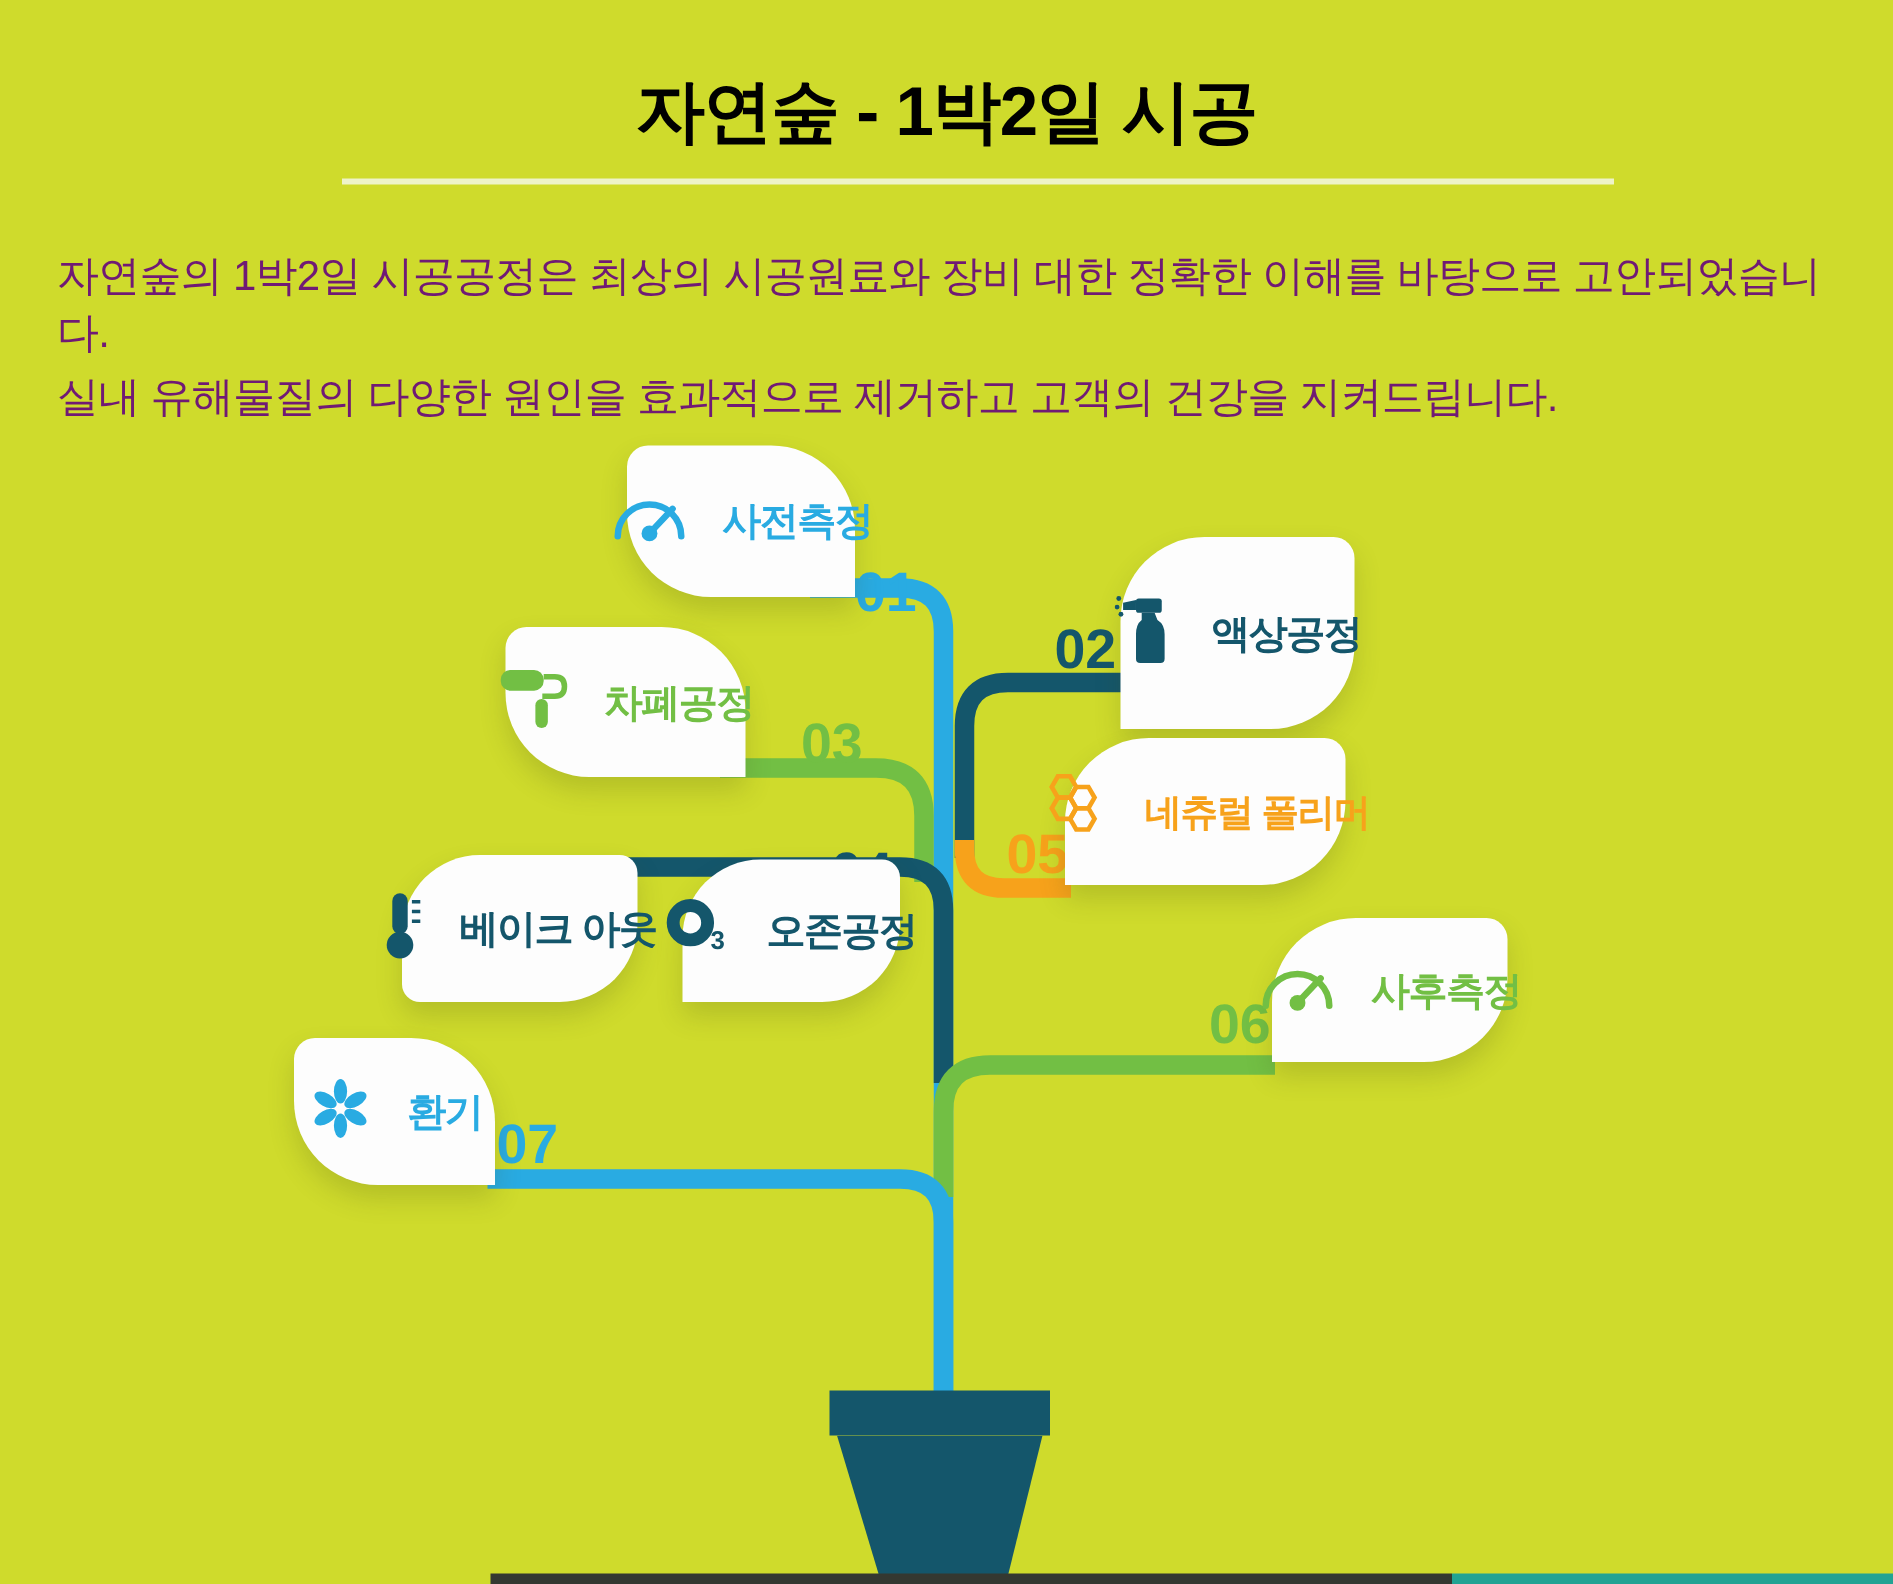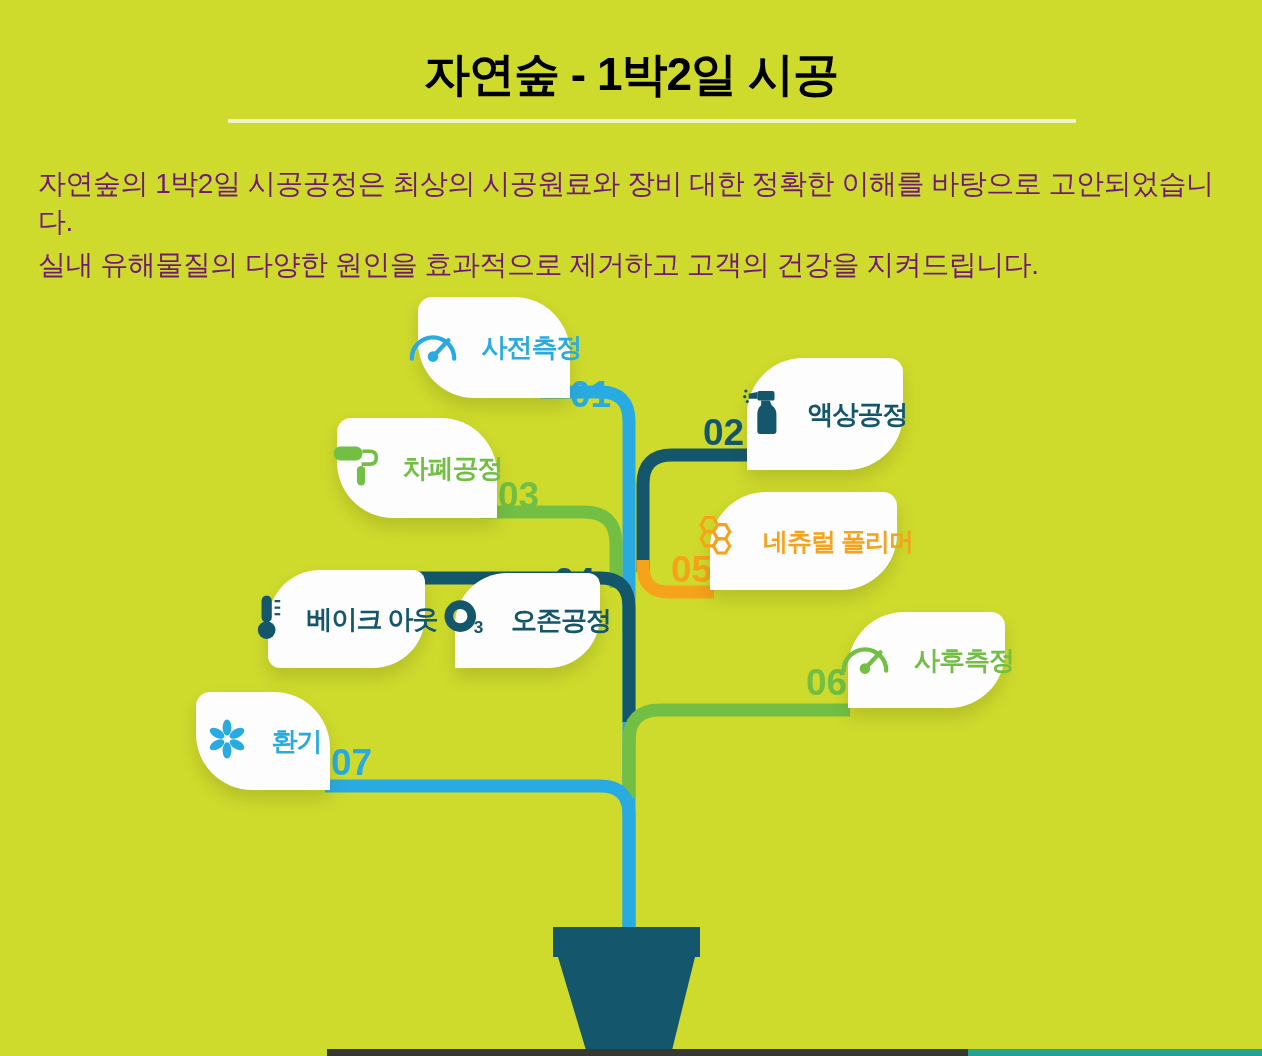--- a/index.html
+++ b/index.html
@@ -37,30 +37,30 @@
   .card .label{font-size:26px;font-weight:700;letter-spacing:-1px;white-space:nowrap;}
   .c-blue{color:#29abe2;}
   .c-teal{color:#14566b;}
   .c-green{color:#72bf44;}
   .c-orange{color:#f7a21b;}
   .num{
     position:absolute;
     font-size:37px;font-weight:800;letter-spacing:0;
   }
   #card-pre   {left:418px;top:297px;width:152px;height:101px;border-radius:14px 56px 0 56px;}
-  #card-liquid{left:747px;top:358px;width:156px;height:112px;border-radius:56px 14px 56px 0;}
+  #card-liquid{left:747px;top:358px;width:156px;height:128px;border-radius:56px 14px 56px 0;}
   #card-shield{left:337px;top:418px;width:160px;height:100px;border-radius:14px 56px 0 56px;text-align:center;}
   #card-bake  {left:268px;top:570px;width:157px;height:98px;border-radius:52px 12px 52px 12px;}
   #card-ozone {left:455px;top:573px;width:145px;height:95px;border-radius:52px 12px 52px 0;}
   #card-poly  {left:710px;top:492px;width:187px;height:98px;border-radius:56px 14px 56px 0;}
   #card-post  {left:848px;top:612px;width:157px;height:96px;border-radius:56px 14px 56px 0;}
   #card-vent  {left:196px;top:692px;width:134px;height:98px;border-radius:14px 56px 0 56px;}
   #num-01{left:570px;top:350px;margin-top:24px;}
   #num-02{left:703px;top:412px;}
-  #num-03{left:498px;top:475px;}
+  #num-03{left:498px;top:475px;padding-left:36px;}
   #num-04{left:554px;top:534px;margin-top:27px;}
   #num-05{left:671px;top:549px;}
   #num-06{left:806px;top:662px;}
   #num-07{left:331px;top:742px;}
   .pot-rim{
     position:absolute;left:553px;top:927px;width:147px;height:30px;
     background:#14566b;
   }
   .pot-body{
     position:absolute;left:553px;top:957px;width:147px;height:93px;

